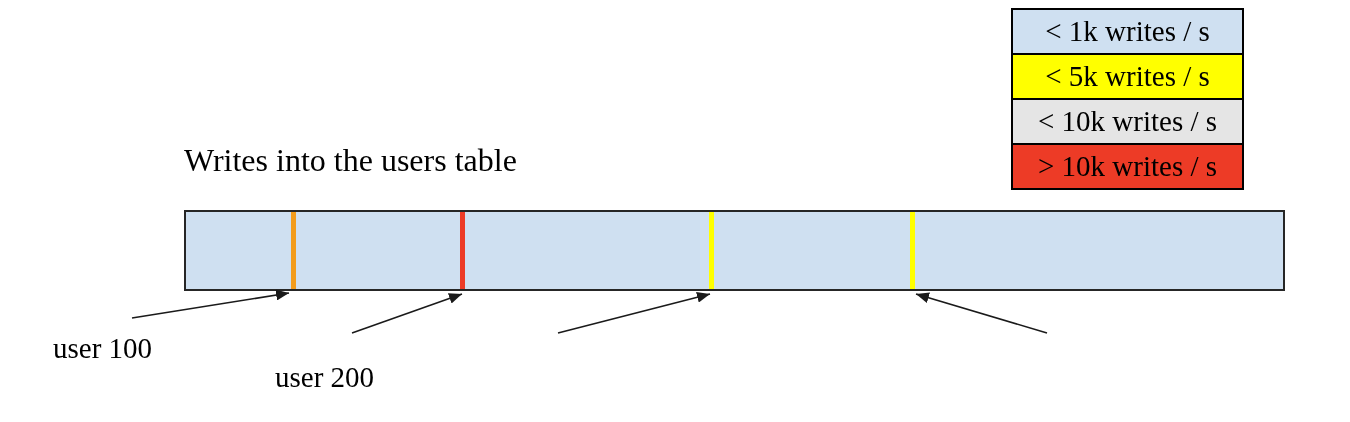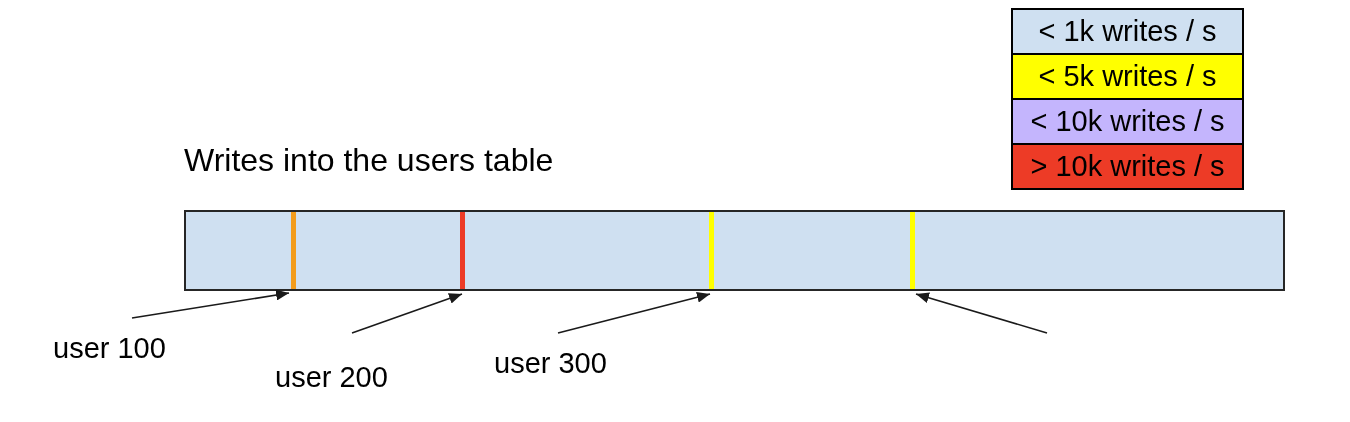--- a/index.html
+++ b/index.html
@@ -1,21 +1,21 @@
 <!DOCTYPE html>
 <html><head>
 <meta charset="utf-8">
 <style>
   html, body { margin: 0; padding: 0; background: #ffffff; }
   .canvas {
     position: relative;
     width: 1350px;
     height: 422px;
     background: #ffffff;
-    font-family: Liberation Sans, sans-serif;
+    font-family: Liberation Serif, serif;
     color: #000000;
     overflow: hidden;
   }
   
   .legend {
     position: absolute;
     left: 1011px;
     top: 8px;
     width: 233px;
   }
@@ -78,21 +78,21 @@
 
 <div class="canvas">
 
   <div class="legend">
     <div class="legend-row" style="background-color: rgb(207, 224, 241);">
       <span>&lt; 1k writes / s</span>
     </div>
     <div class="legend-row" style="background-color: rgb(255, 255, 0);">
       <span>&lt; 5k writes / s</span>
     </div>
-    <div class="legend-row" style="background-color: #c4b5fd;">
+    <div class="legend-row" style="background-color: #e5e5e5;">
       <span>&lt; 10k writes / s</span>
     </div>
     <div class="legend-row" style="background-color: rgb(237, 59, 38); align-items: center;">
       <span>&gt; 10k writes / s</span>
     </div>
   </div>
 
   <div class="title">Writes into the users table</div>
 
   <div class="bar" style="background-color: rgb(207, 224, 241); border-color: rgb(38, 38, 38);">
@@ -109,15 +109,14 @@
       </marker>
     </defs>
     <line x1="132" y1="318" x2="289" y2="293" stroke="#1a1a1a" stroke-width="1.6" marker-end="url(#arrowhead)"></line>
     <line x1="352" y1="333" x2="462" y2="294" stroke="#1a1a1a" stroke-width="1.6" marker-end="url(#arrowhead)"></line>
     <line x1="558" y1="333" x2="710" y2="294" stroke="#1a1a1a" stroke-width="1.6" marker-end="url(#arrowhead)"></line>
     <line x1="1047" y1="333" x2="916" y2="294" stroke="#1a1a1a" stroke-width="1.6" marker-end="url(#arrowhead)"></line>
   </svg>
 
   <div class="user-label" style="left:53px;top:332px">user 100</div>
   <div class="user-label" style="left:275px;top:361px">user 200</div>
-  <div class="user-label" style="left:494px;top:347px">user 300</div>
 
 </div>
 
 </body></html>

